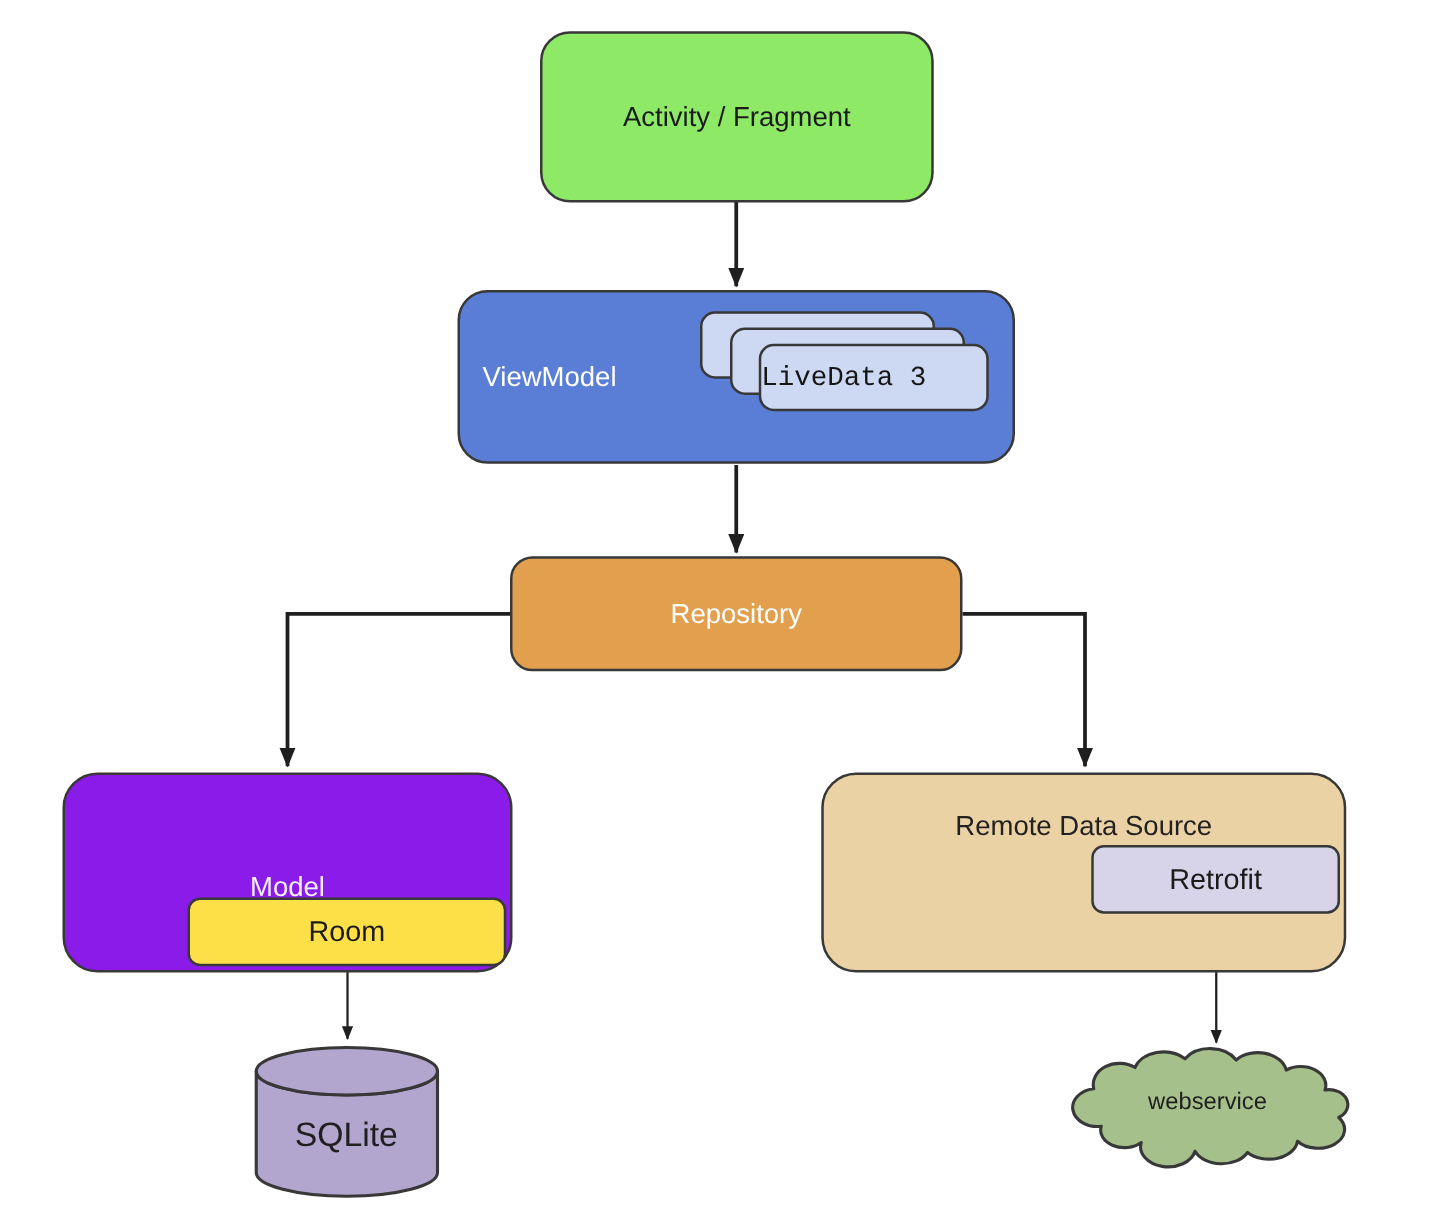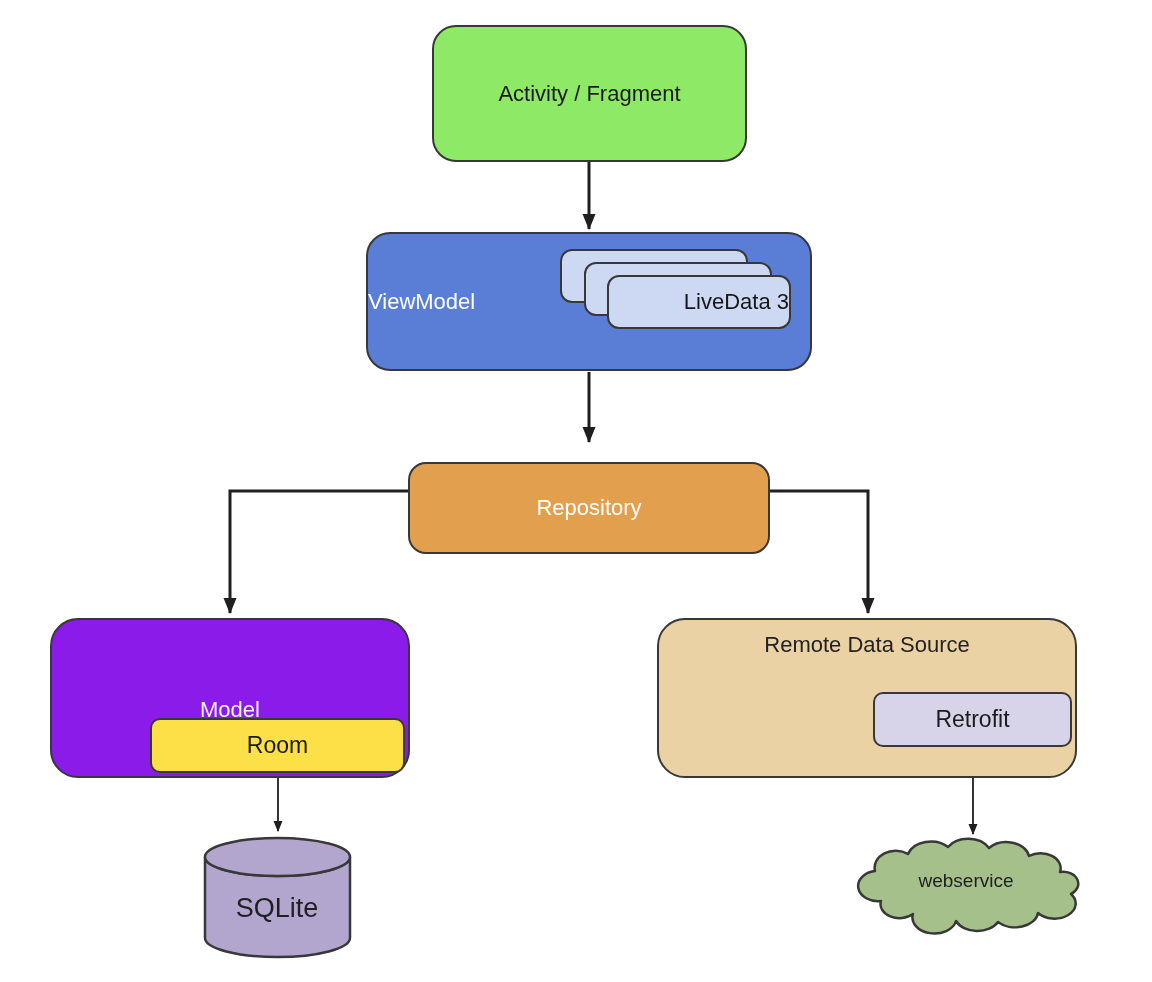--- a/index.html
+++ b/index.html
@@ -11,40 +11,40 @@
   .edge{stroke:#1f1f1f;fill:none;}
   .edge.thick{stroke-width:3;}
   .edge.thin{stroke-width:1.8;}
   .node{
     position:absolute;box-sizing:border-box;border:2px solid #383838;
     display:flex;align-items:center;justify-content:center;
     font-size:22px;color:#1b1b1b;
   }
   #activity{left:432px;top:25px;width:315px;height:137px;border-radius:24px;background:#8DE966;}
   #viewmodel{left:366px;top:232px;width:446px;height:139px;border-radius:24px;background:#5A7ED6;
-             color:#ffffff;justify-content:flex-start;}
+             color:#ffffff;justify-content:flex-start;padding-left:18px;}
   .ld-card{
     position:absolute;box-sizing:border-box;border:2px solid #383838;border-radius:12px;
-    background:#CDD9F2;width:188px;height:54px;display:flex;align-items:center;justify-content:flex-end;
-    font-size:22px;color:#161616;
+    background:#CDD9F2;width:188px;height:54px;display:flex;align-items:center;justify-content:flex-start;
+    font-size:22px;color:#161616;font-family:Liberation Mono, monospace;
   }
   #ld1{left:560px;top:249px;}
   #ld2{left:584px;top:262px;}
   #ld3{left:607px;top:275px;width:184px;}
-  #repository{left:408px;top:462px;width:362px;height:92px;border-radius:18px;background:#E2A04F;color:#fdfdfd;}
+  #repository{left:408px;top:445px;width:362px;height:92px;border-radius:18px;background:#E2A04F;color:#fdfdfd;}
   #model{left:50px;top:618px;width:360px;height:160px;border-radius:28px;background:#8A1BE9;
          color:#f6f0fd;align-items:center;padding-top:24px;}
   #remote{left:657px;top:618px;width:420px;height:160px;border-radius:28px;background:#EBD2A4;
-          color:#222222;align-items:flex-start;padding-top:12px;}
+          color:#222222;align-items:flex-start;padding-top:28px;}
   .sub-box{
     position:absolute;box-sizing:border-box;border:2px solid #383838;border-radius:10px;
     display:flex;align-items:center;justify-content:center;font-size:23px;color:#1b1b1b;
   }
   #room{left:150px;top:718px;width:255px;height:55px;background:#fde047;}
-  #retrofit{left:873px;top:692px;width:199px;height:55px;background:#D7D3E9;}
+  #retrofit{left:873px;top:676px;width:199px;height:55px;background:#D7D3E9;}
   .shape-label{font-family:"Liberation Sans", sans-serif;fill:#1f1f1f;}
   #sqlite-label{font-size:27px;}
   #webservice-label{font-size:19px;}
 </style>
 </head>
 <body>
 
 <div id="canvas">
 
   <svg id="edges" viewBox="0 0 1152 982" xmlns="http://www.w3.org/2000/svg">

